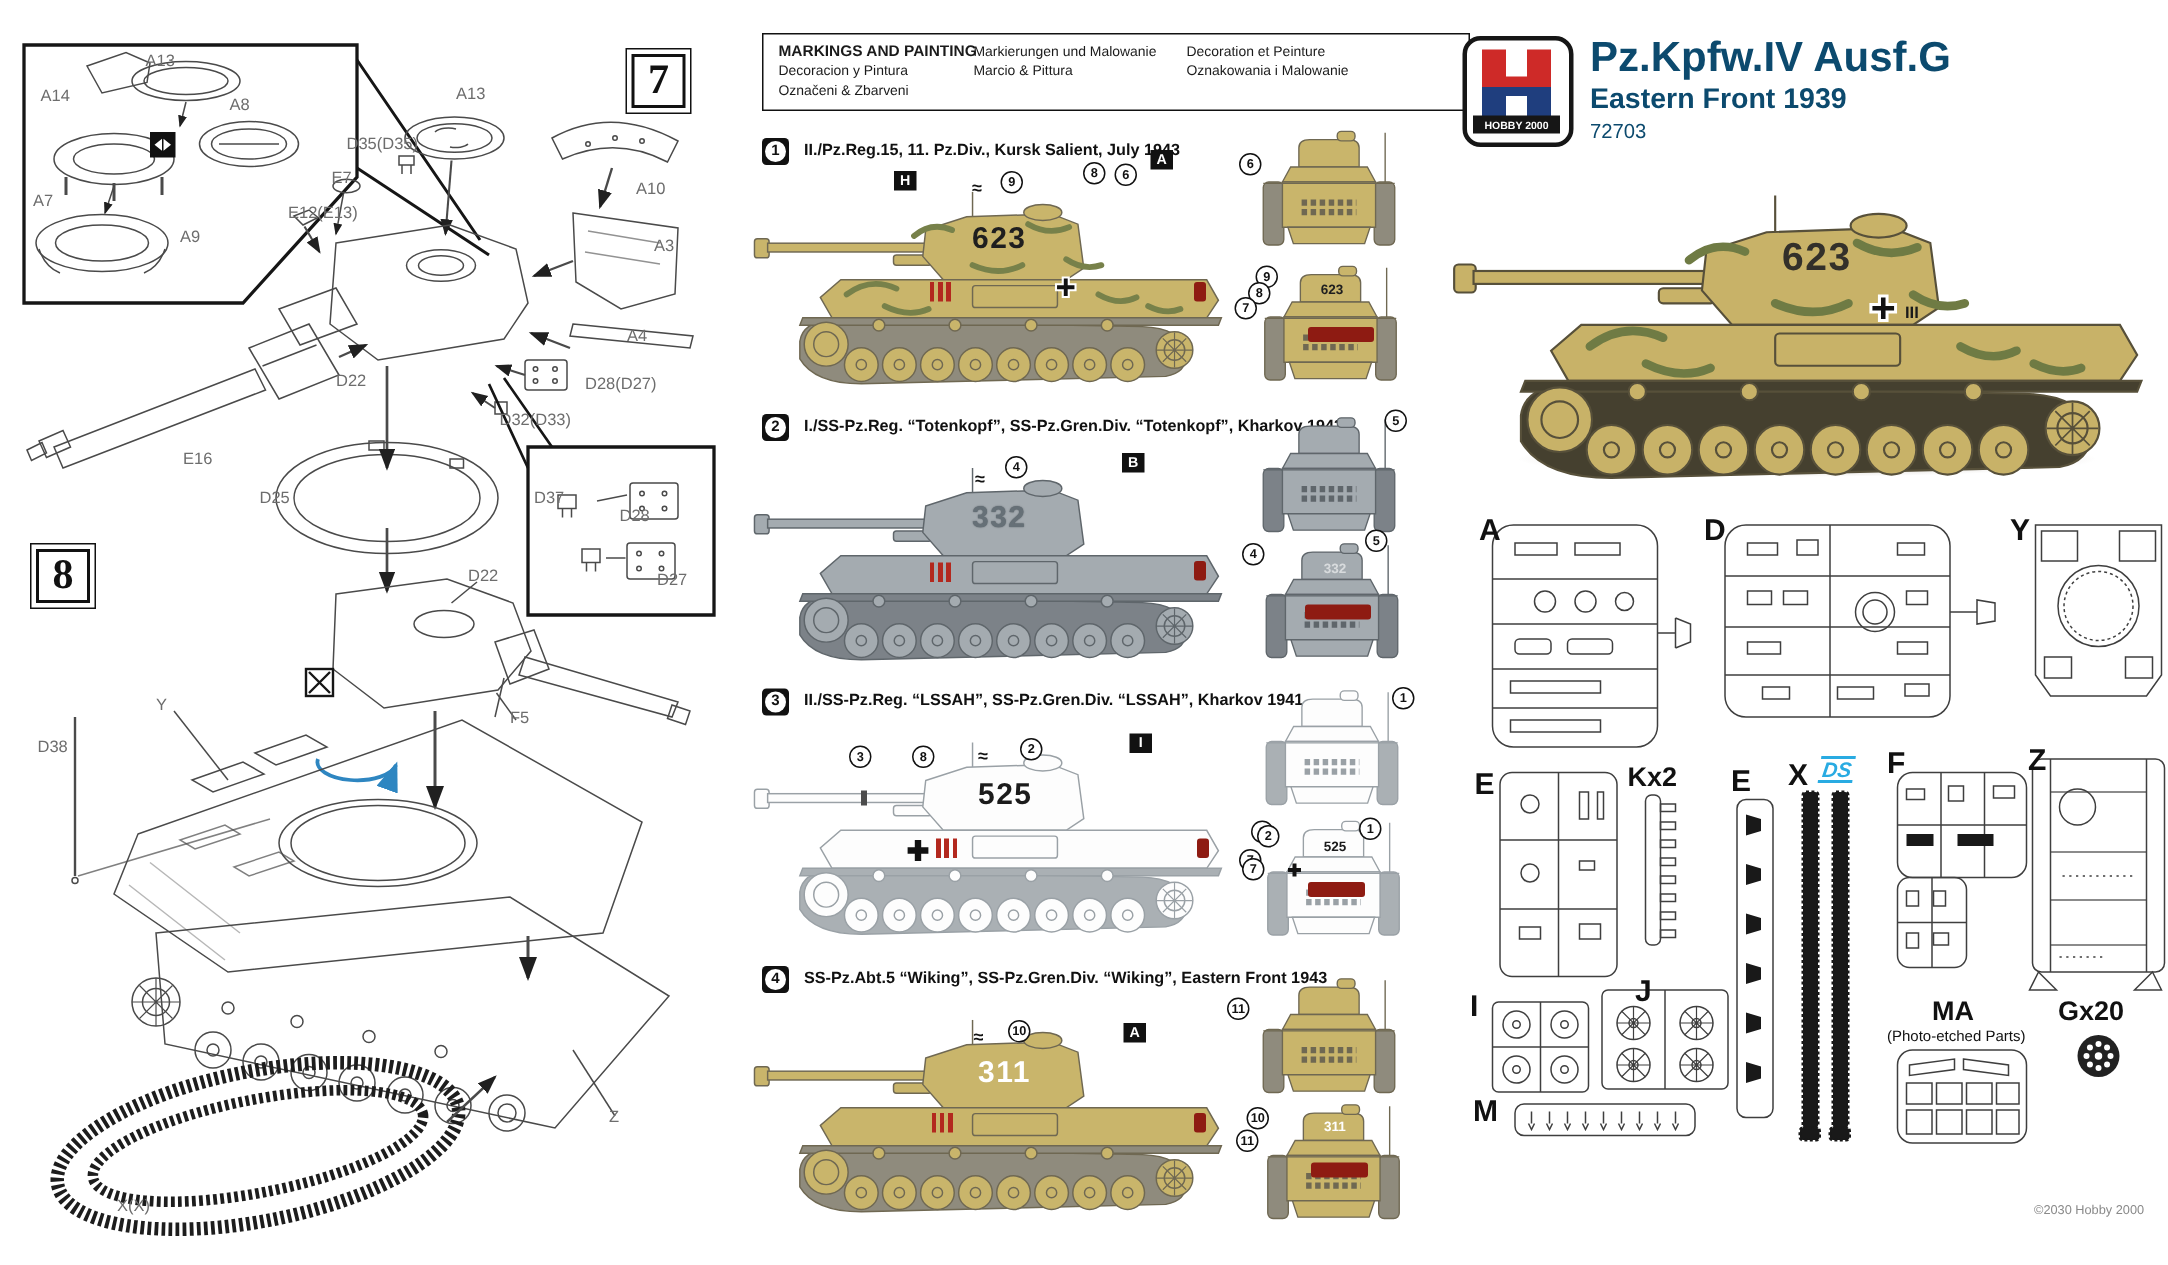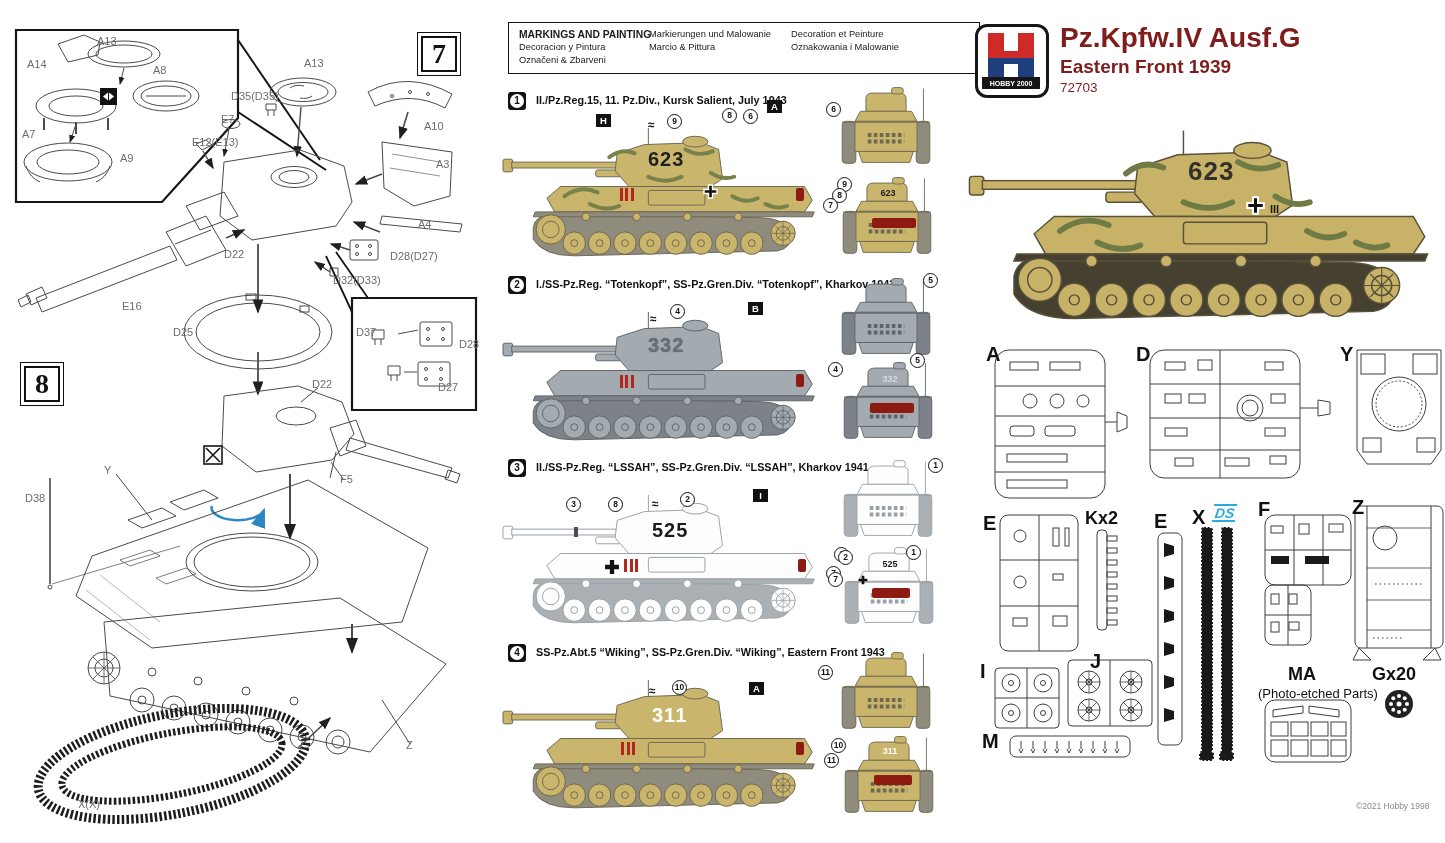--- a/index.html
+++ b/index.html
@@ -31,29 +31,29 @@
   .tnum{position:absolute;font-weight:bold;font-size:20px;letter-spacing:1px;z-index:4;}
   .rnum{position:absolute;font-weight:bold;font-size:9px;text-align:center;width:52px;z-index:4;}
   .spare{position:absolute;width:15px;height:13px;z-index:4;
     background:repeating-linear-gradient(90deg,#B3281E 0 3px,rgba(0,0,0,0) 3px 5.5px);}
   .muffler{position:absolute;background:#8E1B12;border-radius:2px;z-index:4;}
   .bband{position:absolute;width:4px;height:10px;background:#4c4c4c;z-index:4;}
   .crossmark{position:absolute;z-index:4;}
   
   .logo{position:absolute;left:975px;top:24px;width:74px;height:74px;border:3px solid #161616;border-radius:12px;
     box-sizing:border-box;background:#fff;}
-  .gold{color:#7f1d1d;}
+  .gold{color:#0c4a6e;}
   .title{position:absolute;left:1060px;top:22px;font-size:28px;font-weight:bold;white-space:nowrap;}
   .subtitle{position:absolute;left:1060px;top:56px;font-size:19px;font-weight:bold;}
   .kitno{position:absolute;left:1060px;top:80px;font-size:13.5px;font-weight:normal;}
   .shadow{position:absolute;left:1010px;top:294px;width:390px;height:24px;
     background:radial-gradient(ellipse,rgba(92,74,44,.45),rgba(0,0,0,0) 70%);}
   .sprlbl{position:absolute;font-weight:bold;font-size:20px;white-space:nowrap;}
   .sprlbl.sm{font-size:18px;}
-  .note{position:absolute;font-size:13px;white-space:nowrap;}
+  .note{position:absolute;font-size:10px;white-space:nowrap;}
   .ds{position:absolute;left:1213px;top:504px;font-size:14px;font-weight:bold;font-style:italic;color:#29ABE2;
     border-top:2px solid #29ABE2;border-bottom:2px solid #29ABE2;transform:skewX(-8deg);line-height:14px;padding:0 2px;}
   .copyright{position:absolute;left:1356px;top:801px;font-size:8.5px;color:#8a8a8a;white-space:nowrap;}
 </style>
 </head>
 <body>
 
 <div class="page">
 
   <svg width="0" height="0" style="position:absolute" aria-hidden="true">
@@ -283,21 +283,21 @@
   <span class="pl" style="left:304px;top:57px">A13</span>
   <span class="pl" style="left:424px;top:120px">A10</span>
   <span class="pl" style="left:436px;top:158px">A3</span>
   <span class="pl" style="left:418px;top:218px">A4</span>
   <span class="pl" style="left:224px;top:248px">D22</span>
   <span class="pl" style="left:390px;top:250px">D28(D27)</span>
   <span class="pl" style="left:333px;top:274px">D32(D33)</span>
   <span class="pl" style="left:122px;top:300px">E16</span>
   <span class="pl" style="left:173px;top:326px">D25</span>
   <span class="pl" style="left:356px;top:326px">D37</span>
-  <span class="pl" style="left:459px;top:338px">D28</span>
+  <span class="pl" style="left:413px;top:338px">D28</span>
   <span class="pl" style="left:438px;top:381px">D27</span>
 
   <span class="pl" style="left:312px;top:378px">D22</span>
   <span class="pl" style="left:104px;top:464px">Y</span>
   <span class="pl" style="left:340px;top:473px">F5</span>
   <span class="pl" style="left:25px;top:492px">D38</span>
   <span class="pl" style="left:406px;top:739px">Z</span>
   <span class="pl" style="left:78px;top:798px">X(X)</span>
 
   <div class="mbox">
@@ -634,15 +634,15 @@
   <span class="ds">DS</span>
   <span class="sprlbl" style="left:1258px;top:498px">F</span>
   <span class="sprlbl" style="left:1352px;top:496px">Z</span>
   <span class="sprlbl" style="left:980px;top:660px">I</span>
   <span class="sprlbl" style="left:1090px;top:650px">J</span>
   <span class="sprlbl sm" style="left:1288px;top:664px">MA</span>
   <span class="note" style="left:1258px;top:686px">(Photo-etched Parts)</span>
   <span class="sprlbl sm" style="left:1372px;top:664px">Gx20</span>
   <span class="sprlbl" style="left:982px;top:730px">M</span>
 
-  <div class="copyright">©2021 Hobby 1998</div>
+  <div class="copyright">©2030 Hobby 2000</div>
 
 </div>
 
 </body></html>

